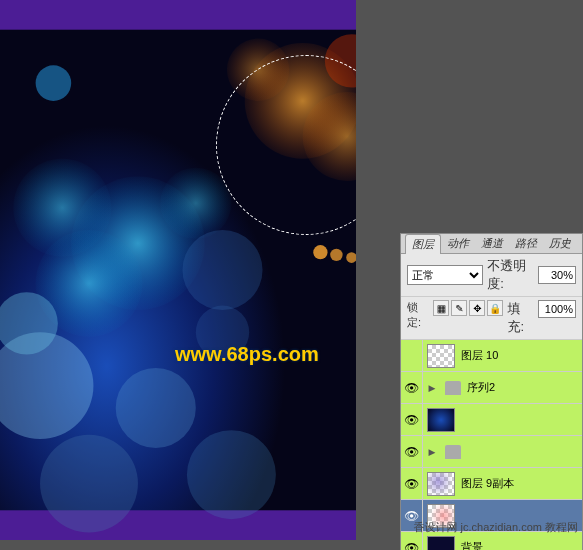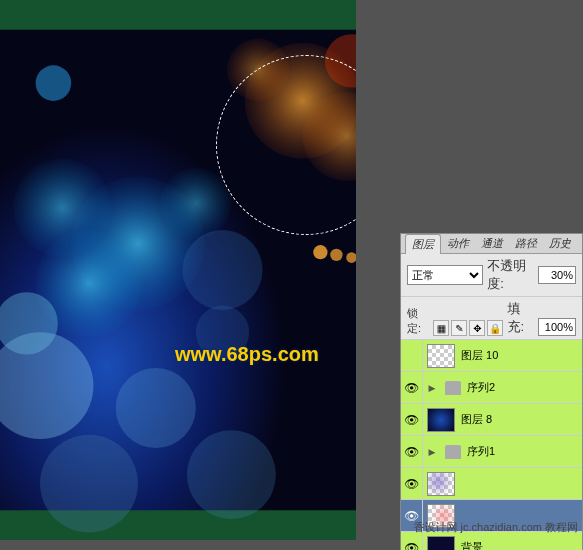--- a/index.html
+++ b/index.html
@@ -1,37 +1,37 @@
 <!DOCTYPE html>
 <html><head>
   <meta charset="utf-8">
   <style>
     * { margin: 0; padding: 0; box-sizing: border-box; }
     body { width: 583px; height: 550px; overflow: hidden; font-family: sans-serif; font-size: 12px; background: #535353; position: relative; }
     
-    .canvas-area { position: absolute; left: 0; top: 0; width: 356px; height: 540px; background: #14532d; overflow: hidden; }
+    .canvas-area { position: absolute; left: 0; top: 0; width: 356px; height: 540px; background: #4c1d95; overflow: hidden; }
     .bokeh-bg { width: 100%; height: 100%; position: relative; }
     
     .selection-circle { position: absolute; border: 1px dashed #fff; border-radius: 50%; }
     
     .watermark-main { position: absolute; left: 175px; top: 343px; color: #ffcc00; font-weight: bold; font-size: 20px; text-shadow: 0 0 3px #003366; }
     .watermark-bottom { position: absolute; right: 5px; bottom: 15px; color: #444; font-size: 11px; z-index: 100; }
     
     .layers-panel { position: absolute; right: 0; top: 233px; width: 183px; background: #e8e8e8; border: 1px solid #888; }
     
     .tabs { display: flex; background: #d4d4d4; border-bottom: 1px solid #999; height: 20px; align-items: center; padding-left: 4px; }
     .tab { padding: 2px 6px; font-size: 11px; color: #333; cursor: pointer; font-style: italic; }
     .tab.active { background: #e8e8e8; border: 1px solid #999; border-bottom: none; border-radius: 3px 3px 0 0; }
     
     .controls-row { display: flex; align-items: center; padding: 3px 6px; gap: 4px; border-bottom: 1px solid #ccc; }
     .blend-select { width: 90px; height: 20px; font-size: 11px; border: 1px solid #888; background: #fff; }
     .opacity-label, .fill-label { font-size: 13px; color: #333; }
     .opacity-input, .fill-input { width: 38px; height: 18px; font-size: 11px; border: 1px solid #888; text-align: right; padding-right: 2px; }
     
-    .lock-row { display: flex; align-items: flex-end; padding: 3px 6px; gap: 4px; border-bottom: 1px solid #ccc; }
+    .lock-row { display: flex; align-items: flex-start; padding: 3px 6px; gap: 4px; border-bottom: 1px solid #ccc; }
     .lock-label { font-size: 11px; color: #333; }
     .lock-icons { display: flex; gap: 2px; }
     .lock-icon { width: 16px; height: 16px; display: flex; align-items: center; justify-content: center; font-size: 10px; background: #f0f0f0; border: 1px solid #aaa; }
     
     .layer-list { max-height: 250px; overflow-y: auto; }
     .layer-row { display: flex; align-items: center; height: 32px; border-bottom: 1px solid #ccc; background: #bef264; }
     .layer-row.selected { background: #5a7aa8; color: #fff; }
     .vis-col { width: 22px; height: 100%; border-right: 1px solid #ccc; display: flex; align-items: center; justify-content: center; }
     .eye { font-size: 12px; }
     .expand-col { width: 18px; display: flex; align-items: center; justify-content: center; font-size: 9px; color: #555; }
@@ -134,39 +134,38 @@
       <span class="layer-name">序列2</span>
     </div>
 
     <div class="layer-row">
       <div class="vis-col">
           <span class="eye">👁</span>
         </div>
       <div class="thumb">
           <div class="thumb-content" style="background:radial-gradient(circle at 50% 50%, #1a4db8, #050520);"></div>
         </div>
-      <span class="layer-name">图层 8</span>
     </div>
 
     <div class="layer-row">
       <div class="vis-col">
           <span class="eye">👁</span>
         </div>
       <span class="expand-col">▶</span>
       <div class="folder-icon"></div>
-      <span class="layer-name">序列1</span>
     </div>
 
     <div class="layer-row">
       <div class="vis-col">
           <span class="eye">👁</span>
         </div>
       <div class="thumb checker">
           <div class="thumb-content" style="background:radial-gradient(circle at 40% 40%, rgba(120,100,200,0.6), transparent 70%);"></div>
         </div>
+      <span class="layer-name">图层 9副本</span>
     </div>
 
     <div class="layer-row selected">
       <div class="vis-col">
           <span class="eye">👁</span>
         </div>
       <div class="thumb checker">
           <div class="thumb-content" style="background:radial-gradient(circle at 60% 50%, rgba(255,100,100,0.5), transparent 70%);"></div>
         </div>
     </div>

